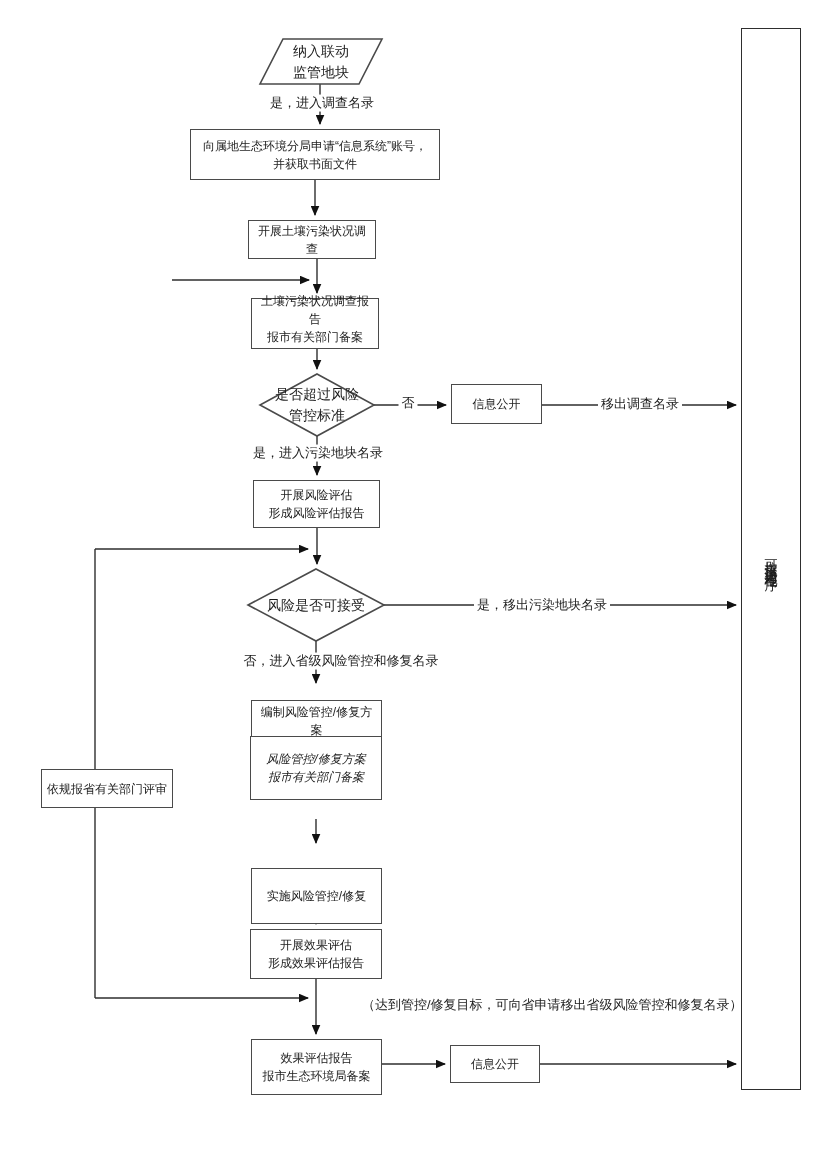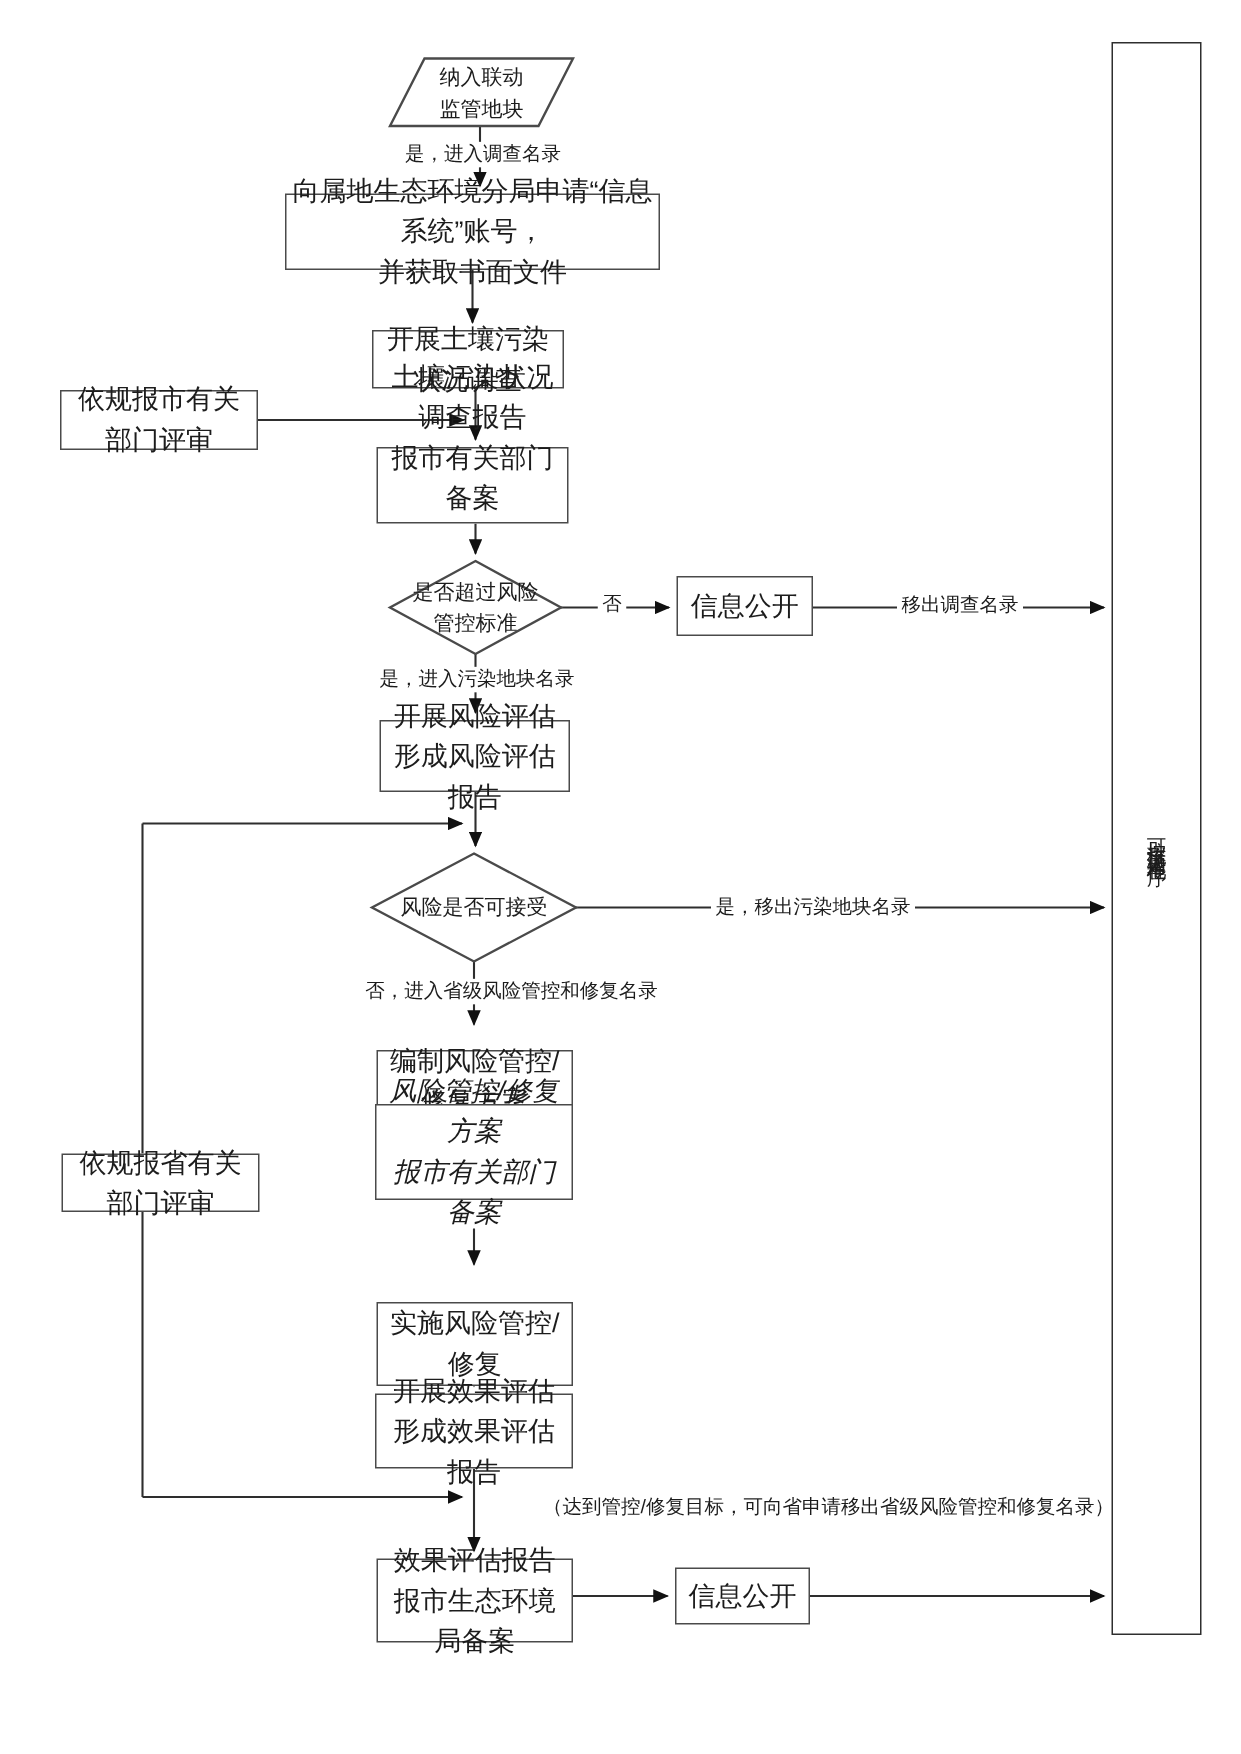--- a/index.html
+++ b/index.html
@@ -9,21 +9,21 @@
     background:#ffffff;
     font-family:"Liberation Sans","DejaVu Sans",sans-serif;
     color:#1c1c1c;
     overflow:hidden;
   }
   #wires{position:absolute;left:0;top:0;z-index:0;pointer-events:none;}
   .box{
     position:absolute;box-sizing:border-box;z-index:2;
     border:1.6px solid #4a4a4a;background:#ffffff;
     display:flex;flex-direction:column;align-items:center;justify-content:center;
-    font-size:18px;line-height:1.5;text-align:center;
+    font-size:12px;line-height:1.5;text-align:center;
     padding:2px 4px;
   }
   .shape-text{
     position:absolute;z-index:2;transform:translate(-50%,-50%);
     font-size:14px;line-height:1.5;text-align:center;white-space:nowrap;
   }
   .lbl{
     position:absolute;z-index:1;transform:translate(-50%,-50%);
     background:#ffffff;padding:0 3px;
     font-size:13px;line-height:1.3;white-space:nowrap;
@@ -89,23 +89,20 @@
 
   <div class="box" style="left:190px;top:129px;width:250px;height:51px;">
     <div>向属地生态环境分局申请“信息系统”账号，</div>
     <div>并获取书面文件</div>
   </div>
 
   <div class="box" style="left:248px;top:220px;width:128px;height:39px;">
     <div>开展土壤污染状况调查</div>
   </div>
 
-  <div class="box" style="left:40px;top:260px;width:132px;height:40px;">
-    <div>依规报市有关部门评审</div>
-  </div>
 
   <div class="box" style="left:251px;top:298px;width:128px;height:51px;justify-content:flex-end;">
     <div>土壤污染状况调查报告</div>
     <div>报市有关部门备案</div>
   </div>
 
   <div class="shape-text" style="left:317px;top:405px;">
     <div>是否超过风险</div>
     <div>管控标准</div>
   </div>

